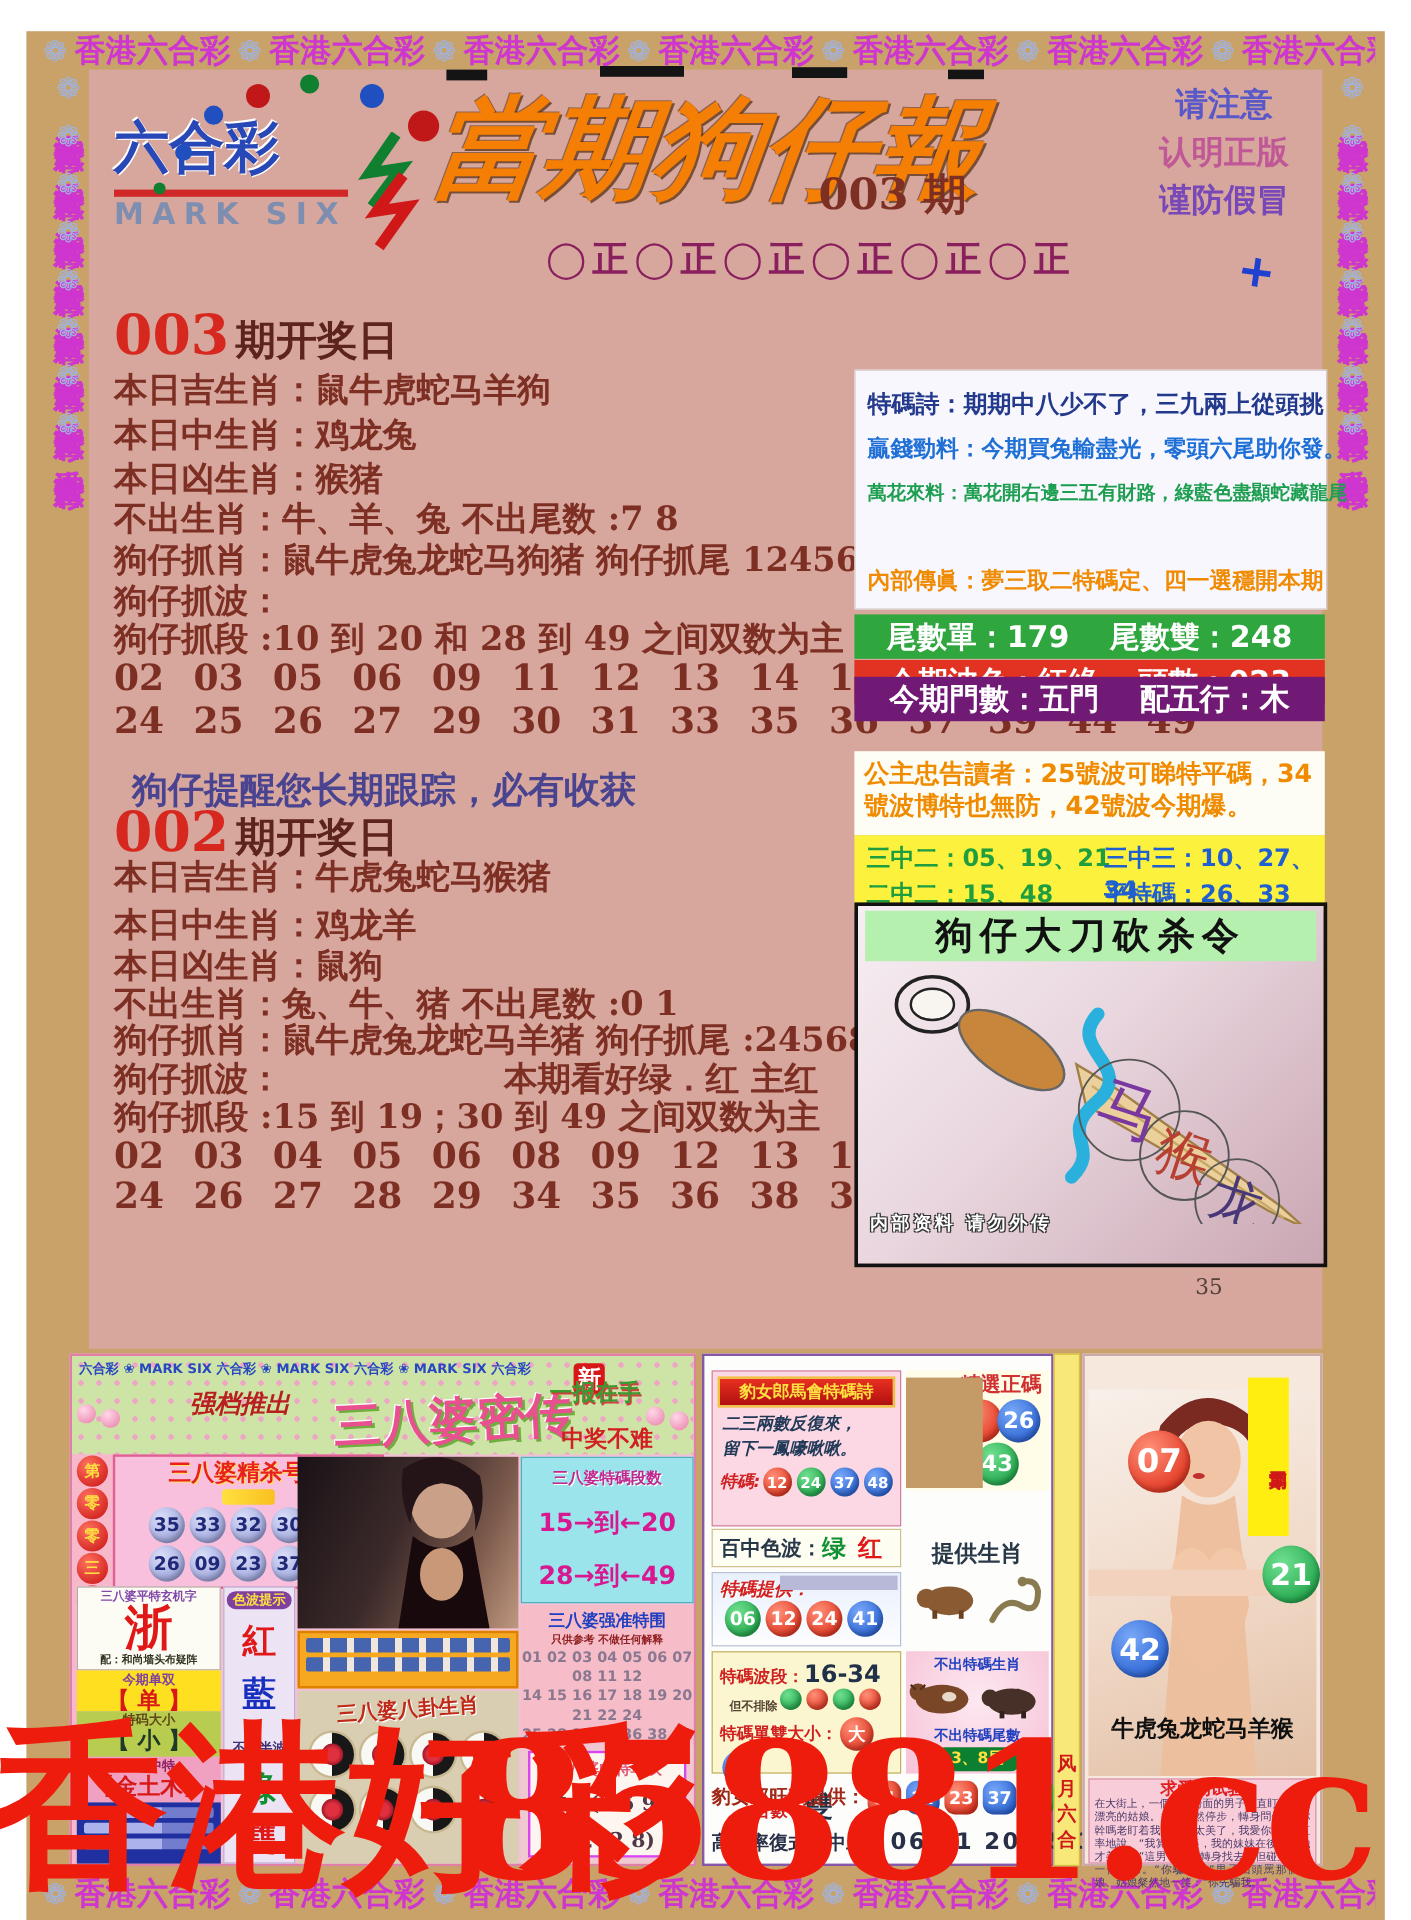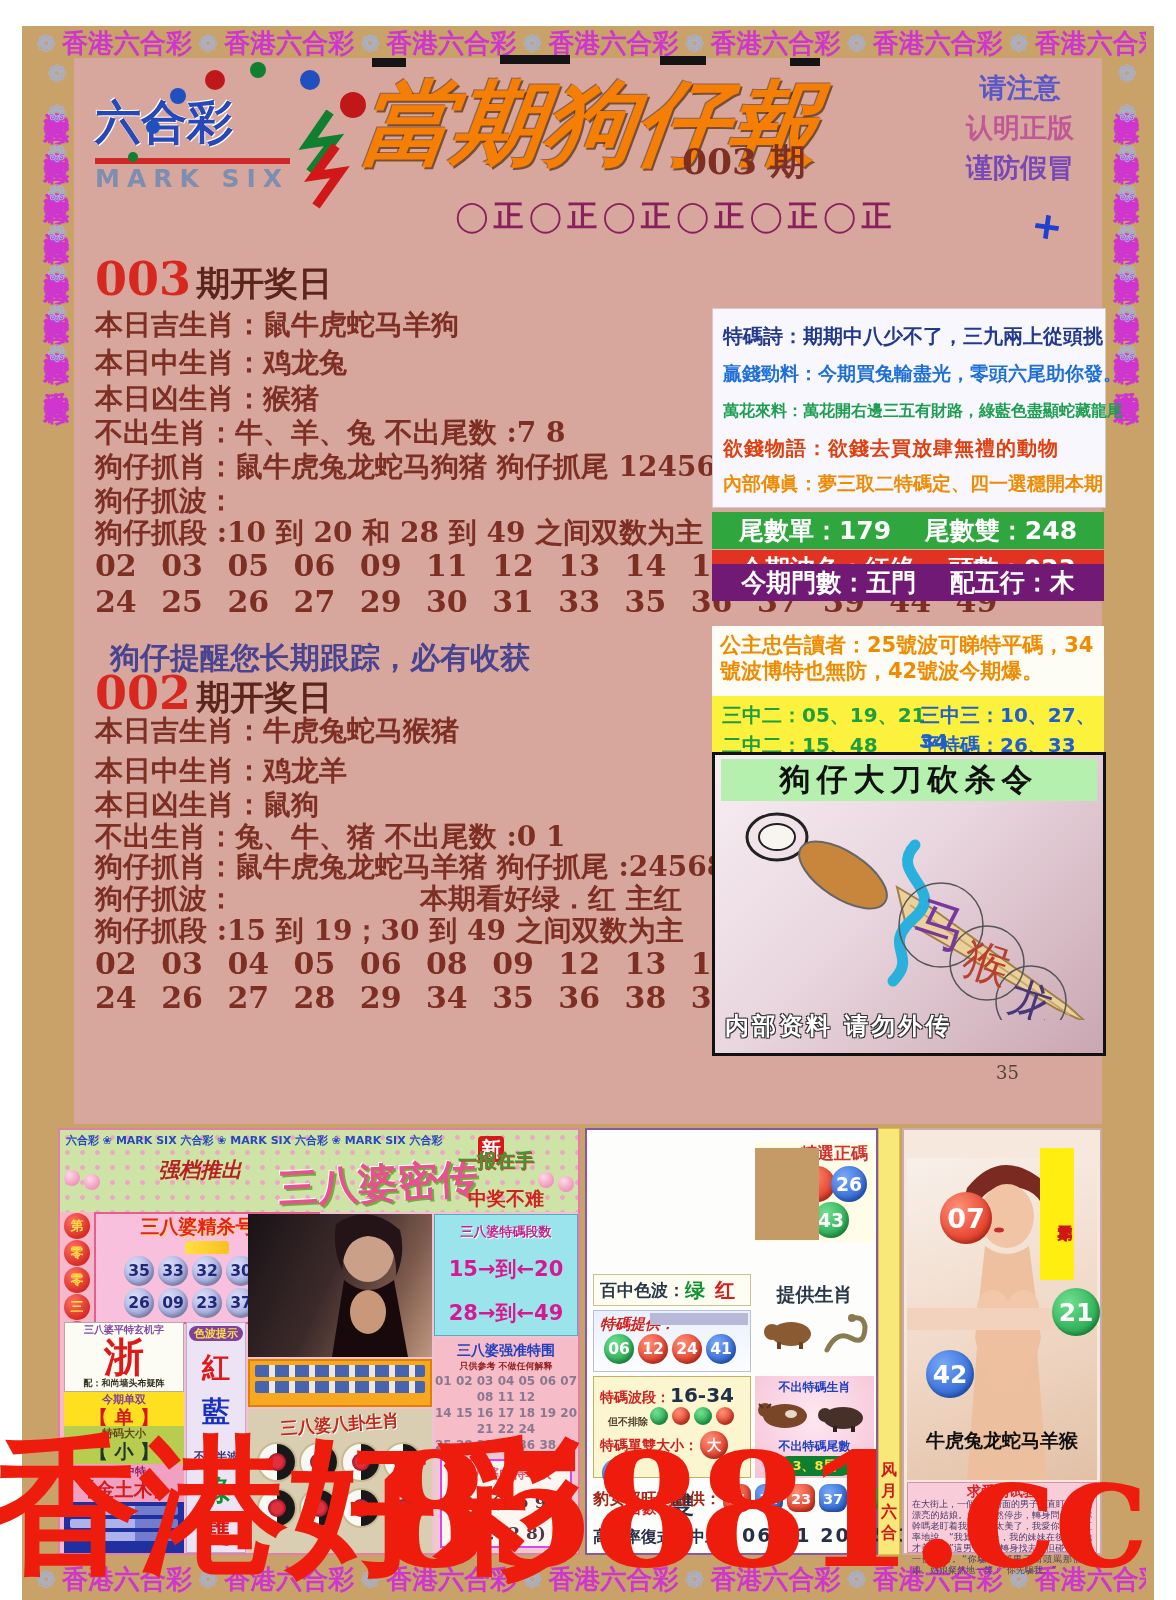--- a/index.html
+++ b/index.html
@@ -41,21 +41,21 @@
   .statbar{left:712px;width:392px;height:37px;color:#ffffff;font-weight:bold;font-size:25px;
            display:flex;align-items:center;justify-content:center;white-space:nowrap;}
   .advice{color:#f08b00;font-weight:bold;font-size:21px;line-height:26px;}
   .ybox{background:#fcf23e;}
   .ygreen{color:#1f9e40;font-weight:bold;font-size:20px;}
   .yblue{color:#1f5fd0;font-weight:bold;font-size:20px;}
   
   #dagger{left:712px;top:752px;width:388px;height:298px;border:3px solid #111;
           background:linear-gradient(135deg,#f6eef2 0%,#e9d6de 45%,#c9a6b2 100%);}
   .dtitle{background:#b5f0ae;font-size:31px;font-weight:bold;color:#111;text-align:center;letter-spacing:6px;}
-  .dfooter{color:#fff;font-weight:bold;font-size:24px;letter-spacing:3px;
+  .dfooter{color:#fff;font-weight:bold;font-size:15px;letter-spacing:3px;
            text-shadow:1px 1px 0 #333,-1px -1px 0 #333,1px -1px 0 #333,-1px 1px 0 #333;}
   .pagenum{font-size:18px;color:#55413a;font-family:"DejaVu Serif",serif;}
   
   .ball{display:inline-flex;align-items:center;justify-content:center;border-radius:50%;
         color:#fff;font-weight:bold;width:var(--bs,30px);height:var(--bs,30px);
         font-size:calc(var(--bs,30px)*.52);margin:0 2px;box-shadow:inset -2px -3px 4px rgba(0,0,0,.25);}
   .ball.red{background:radial-gradient(circle at 35% 30%,#ff9078,#d81c08);}
   .ball.green{background:radial-gradient(circle at 35% 30%,#70e090,#0c9638);}
   .ball.blue{background:radial-gradient(circle at 35% 30%,#78a8f8,#1650c8);}
   .ball.lav{background:radial-gradient(circle at 35% 30%,#dce0fa,#8890d0);color:#202878;}
@@ -226,21 +226,20 @@
   <div class="abs bodyline" style="left:95px;top:880px;">狗仔抓波：</div>
   <div class="abs bodyline" style="left:420px;top:880px;">本期看好绿．红  主红</div>
   <div class="abs bodyline" style="left:95px;top:912px;">狗仔抓段 :15 到 19；30 到 49 之间双数为主</div>
   <div class="abs numrow" style="left:95px;top:946px;">02 03 04 05 06 08 09 12 13 14 16 17 19 22 23</div>
   <div class="abs numrow" style="left:95px;top:980px;">24 26 27 28 29 34 35 36 38 39 42 43 44 46 48</div>
 
   <div class="abs" id="tipsbox">
     <div class="abs tipline t1" style="left:10px;top:14px;">特碼詩：期期中八少不了，三九兩上從頭挑</div>
     <div class="abs tipline t2" style="left:10px;top:52px;">贏錢勁料：今期買兔輸盡光，零頭六尾助你發。</div>
     <div class="abs tipline t3" style="left:10px;top:92px;">萬花來料：萬花開右邊三五有財路，綠藍色盡顯蛇藏龍尾</div>
-    <div class="abs tipline t4" style="left:10px;top:126px;">欲錢物語：欲錢去買放肆無禮的動物</div>
     <div class="abs tipline t5" style="left:10px;top:162px;">內部傳眞：夢三取二特碼定、四一選穩開本期</div>
   </div>
 
   <div class="abs statbar" style="top:512px;background:#2fa63e;">尾數單：179　 尾數雙：248</div>
   <div class="abs statbar" style="top:550px;background:#e23222;">今期波色：紅綠　 頭數：023</div>
   <div class="abs statbar" style="top:564px;background:#701a75;">今期門數：五門　 配五行：木</div>
   <div class="abs" style="left:712px;top:626px;width:392px;height:70px;background:#fdfdf5;">
     <div class="advice" style="padding:6px 8px;">公主忠告讀者：25號波可睇特平碼，34號波博特也無防，42號波今期爆。</div>
   </div>
   <div class="abs ybox" style="left:712px;top:696px;width:392px;height:64px;">
@@ -374,20 +373,28 @@
     <div class="abs" id="danshbox">
       <div class="dansh-in">
         <div class="dansh-t" style="margin-top:4px;">三八婆中特单双</div>
         <div class="dansh-r" style="margin-top:8px;">单：(1 5 9)</div>
         <div class="dansh-r" style="margin-top:8px;">双：(2 8)</div>
       </div>
     </div>
   </div>
 
   <div class="abs" id="panelM">
+    <div class="abs" id="poembox">
+      <div class="poem-h">豹女郎馬會特碼詩</div>
+      <div class="poem-l">二三兩數反復來，</div>
+      <div class="poem-l">留下一鳳嚎啾啾。</div>
+      <div style="padding-left:6px;margin-top:4px;--bs:24px;">
+        <span class="tm-lab">特碼:</span><span><span class="ball red">12</span><span class="ball green">24</span><span class="ball blue">37</span><span class="ball blue">48</span></span>
+      </div>
+    </div>
 
     <div class="abs" id="zxbox">
       <div class="zx-t">精選正碼</div>
       <span class="abs" style="left:42px;top:24px;--bs:36px;"><span class="ball red"></span></span>
       <span class="abs" style="left:74px;top:24px;--bs:36px;"><span class="ball blue">26</span></span>
       <span class="abs" style="left:56px;top:60px;--bs:36px;"><span class="ball green">43</span></span>
       <div class="abs censor" style="left:0;top:6px;width:64px;height:92px;"></div>
     </div>
 
     <div class="abs mrow" style="top:144px;">

